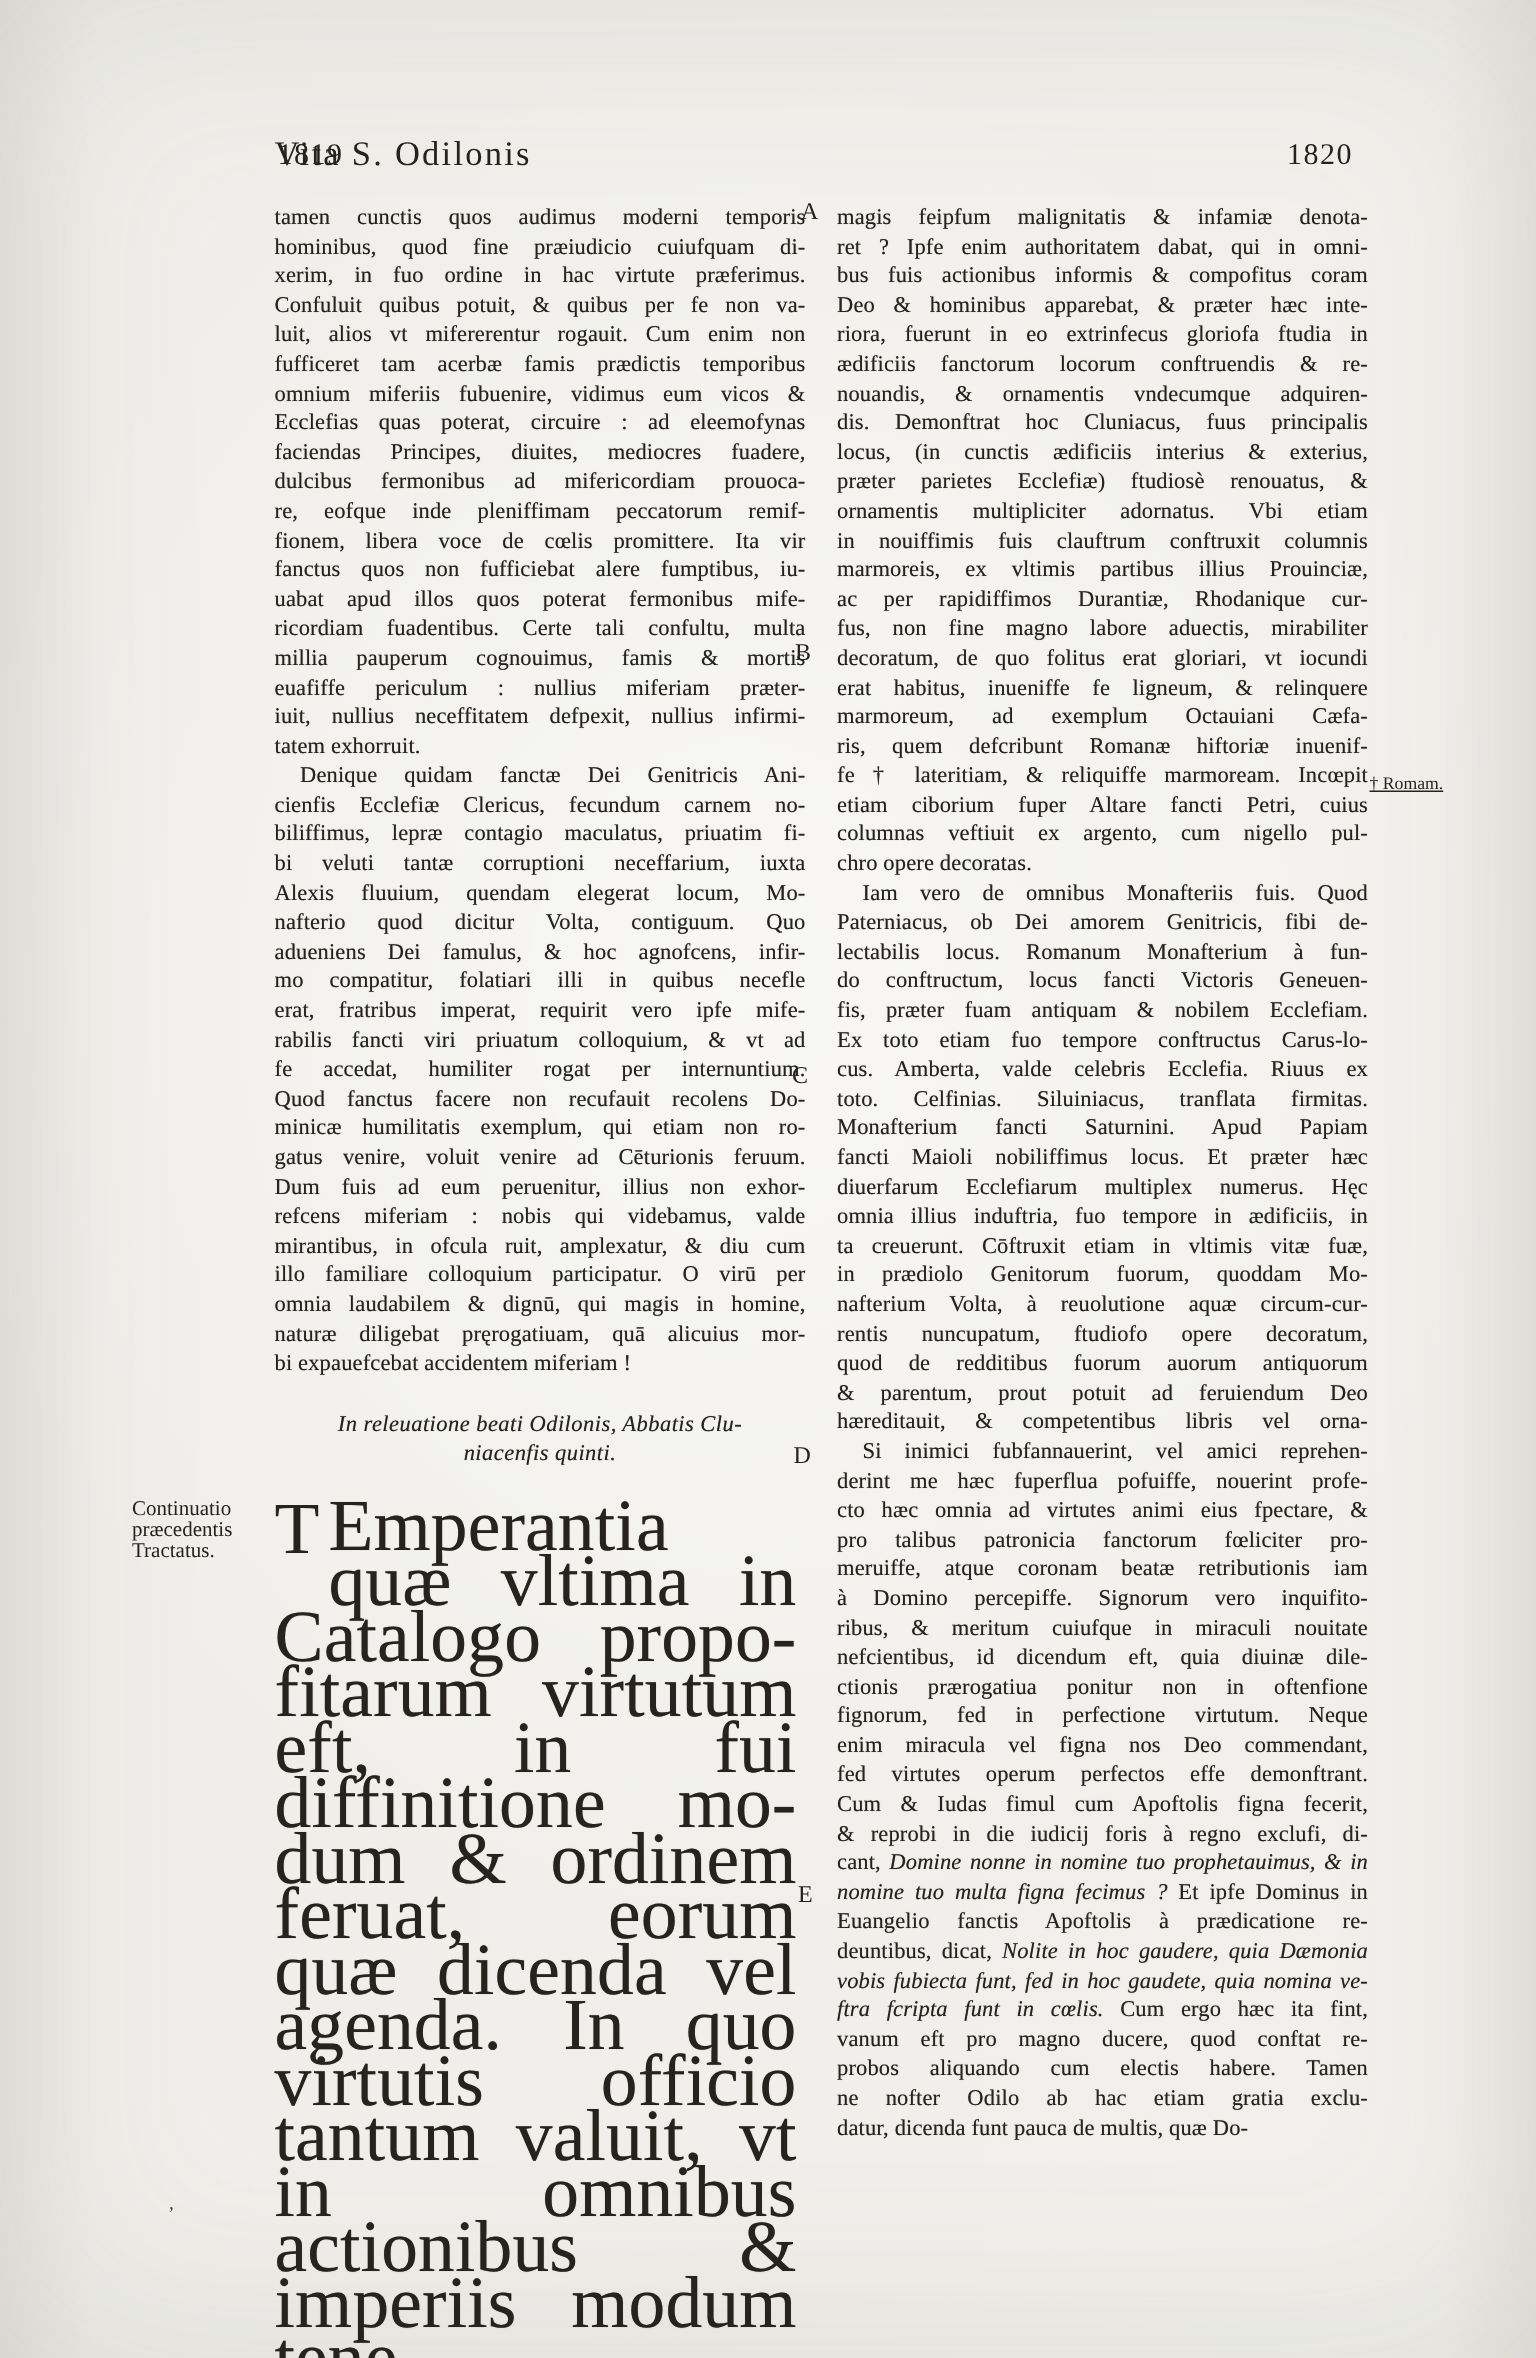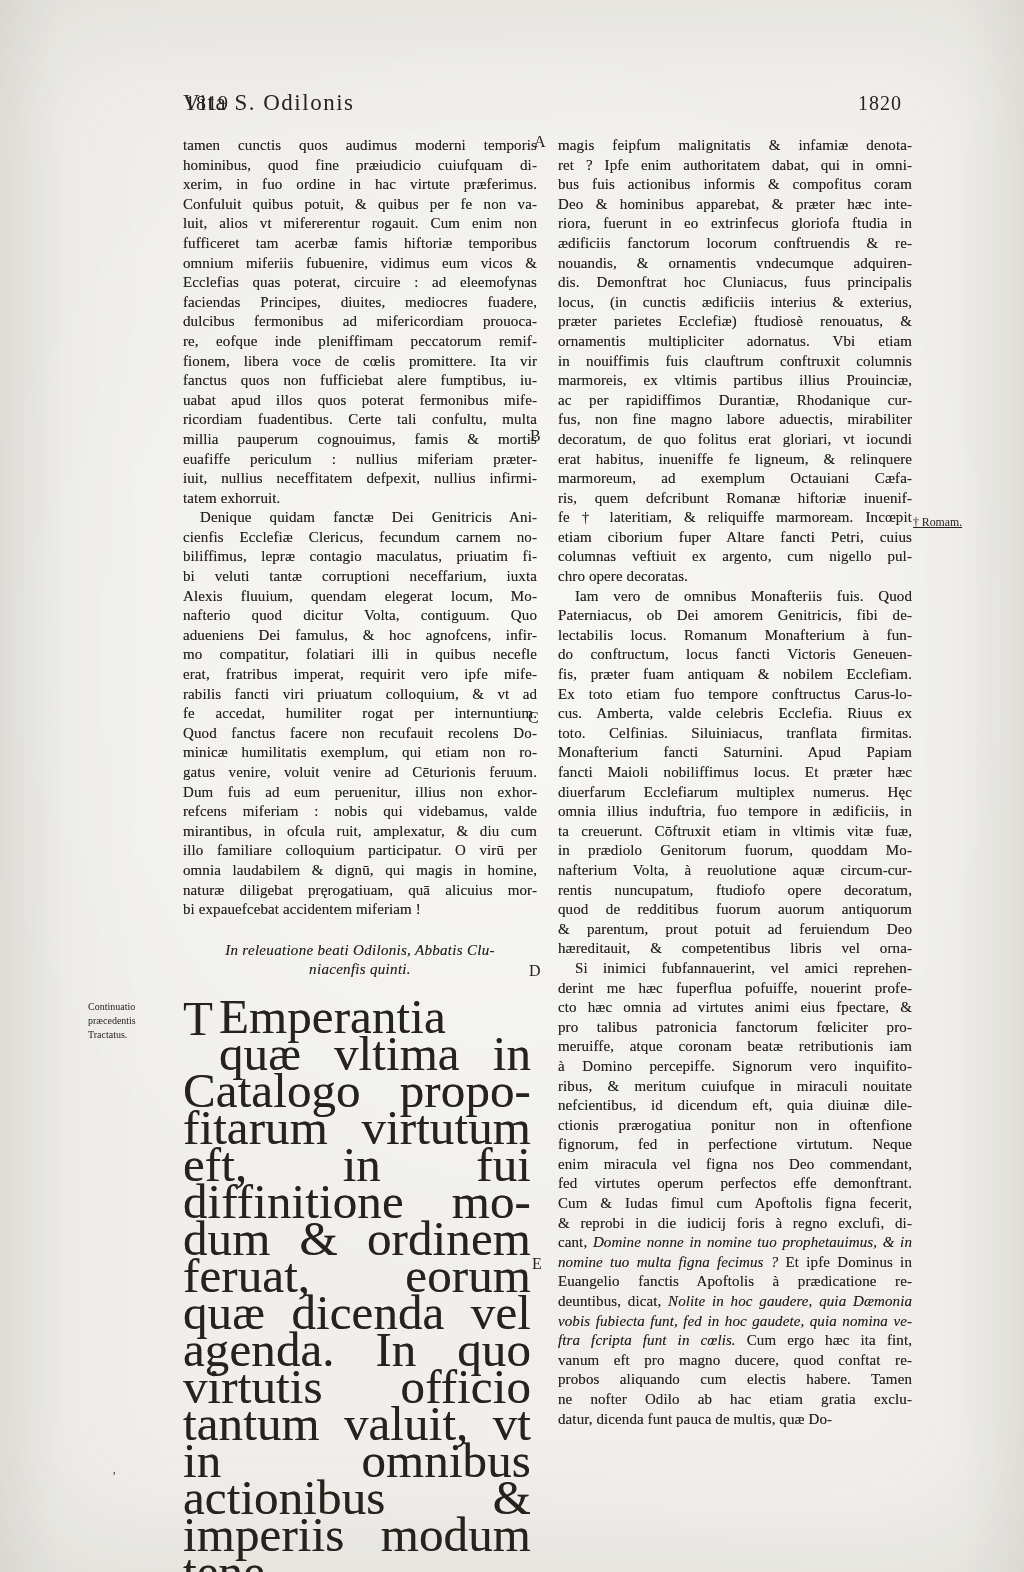--- a/index.html
+++ b/index.html
@@ -48,21 +48,21 @@
   
   .gutter-letter{position:absolute;font-size:16px;letter-spacing:.5px;}
   .gl-a{left:534px;top:133px;}
   .gl-b{left:530px;top:427px;}
   .gl-c{left:528px;top:709px;}
   .gl-d{left:529px;top:962px;}
   .gl-e{left:532px;top:1255px;}
   
   .note-left{
     position:absolute;left:88px;top:1000px;width:92px;
-    font-size:10px;line-height:14px;
+    font-size:14px;line-height:14px;
   }
   .note-right{
     position:absolute;left:913px;top:515px;width:105px;
     font-size:11.8px;line-height:14px;text-decoration:underline;
   }
   .speck{position:absolute;left:112px;top:1468px;font-size:13px;color:#4a463f;}
 </style>
 </head>
 <body>
 
@@ -88,21 +88,21 @@
 
   <div class="note-right">† Romam.</div>
 
   <div class="col col-left">
       <div class="para plain">
         <div class="line first">tamen cunctis quos audimus moderni temporis</div>
         <div class="line">hominibus, quod fine præiudicio cuiufquam di-</div>
         <div class="line">xerim, in fuo ordine in hac virtute præferimus.</div>
         <div class="line">Confuluit quibus potuit, &amp; quibus per fe non va-</div>
         <div class="line">luit, alios vt mifererentur rogauit. Cum enim non</div>
-        <div class="line">fufficeret tam acerbæ famis hiftoriæ temporibus</div>
+        <div class="line">fufficeret tam acerbæ famis prædictis temporibus</div>
         <div class="line">omnium miferiis fubuenire, vidimus eum vicos &amp;</div>
         <div class="line">Ecclefias quas poterat, circuire : ad eleemofynas</div>
         <div class="line">faciendas Principes, diuites, mediocres fuadere,</div>
         <div class="line">dulcibus fermonibus ad mifericordiam prouoca-</div>
         <div class="line">re, eofque inde pleniffimam peccatorum remif-</div>
         <div class="line">fionem, libera voce de cœlis promittere. Ita vir</div>
         <div class="line">fanctus quos non fufficiebat alere fumptibus, iu-</div>
         <div class="line">uabat apud illos quos poterat fermonibus mife-</div>
         <div class="line">ricordiam fuadentibus. Certe tali confultu, multa</div>
         <div class="line">millia pauperum cognouimus, famis &amp; mortis</div>

